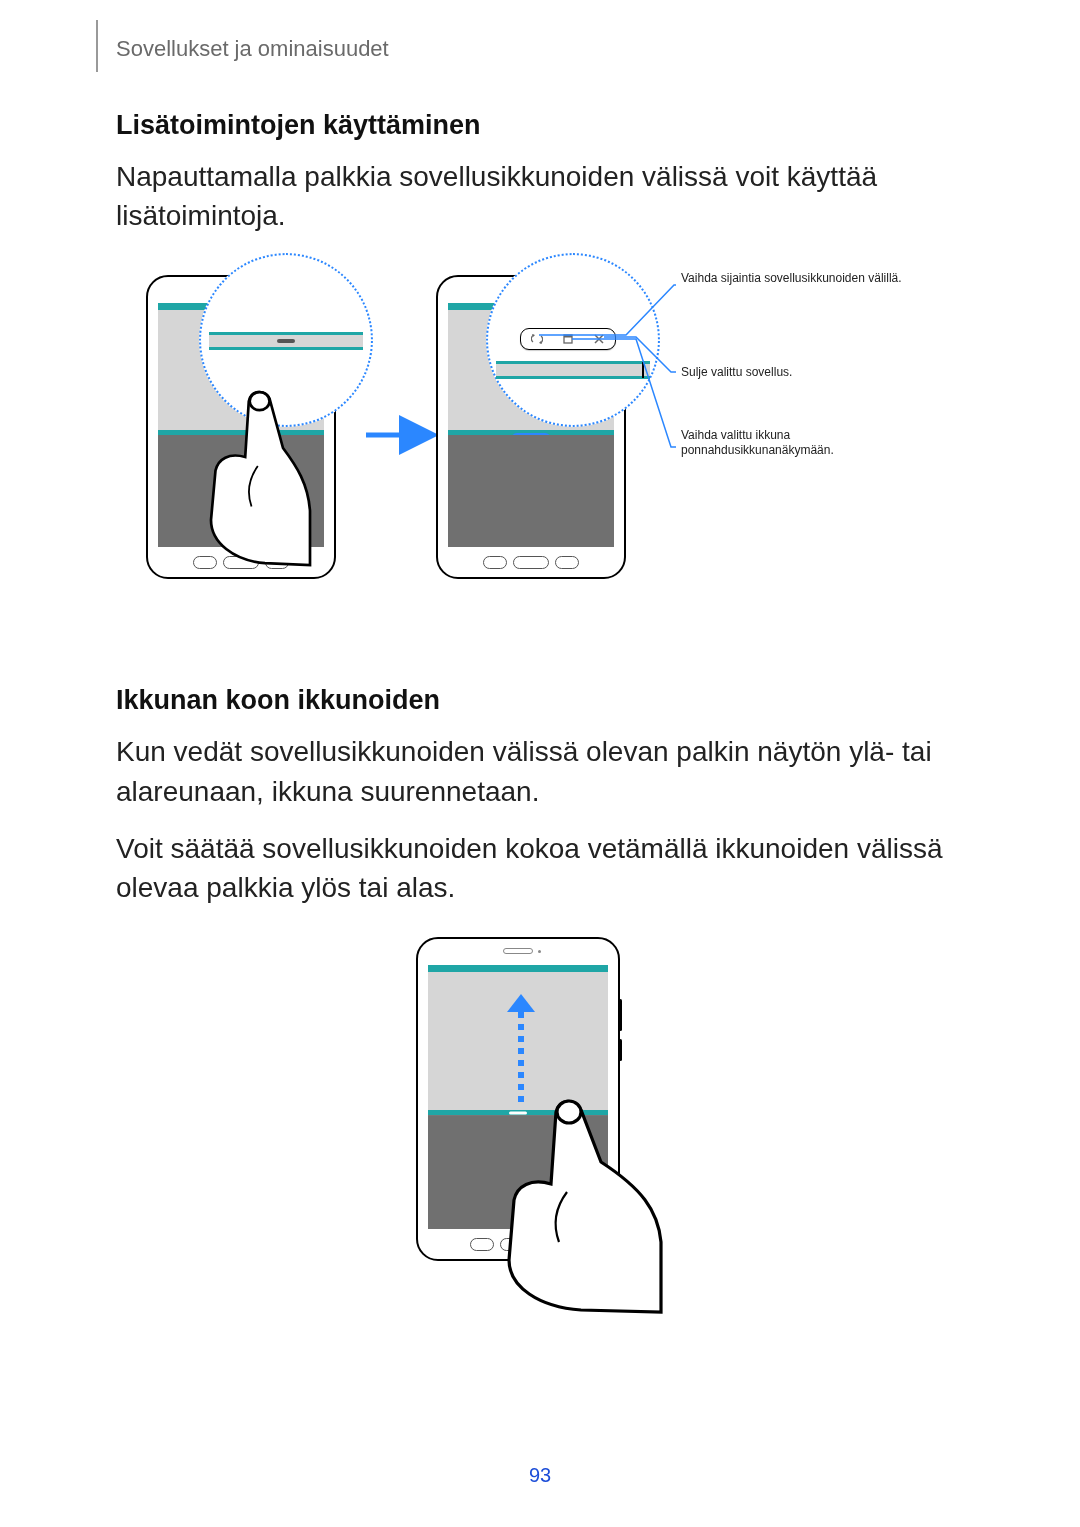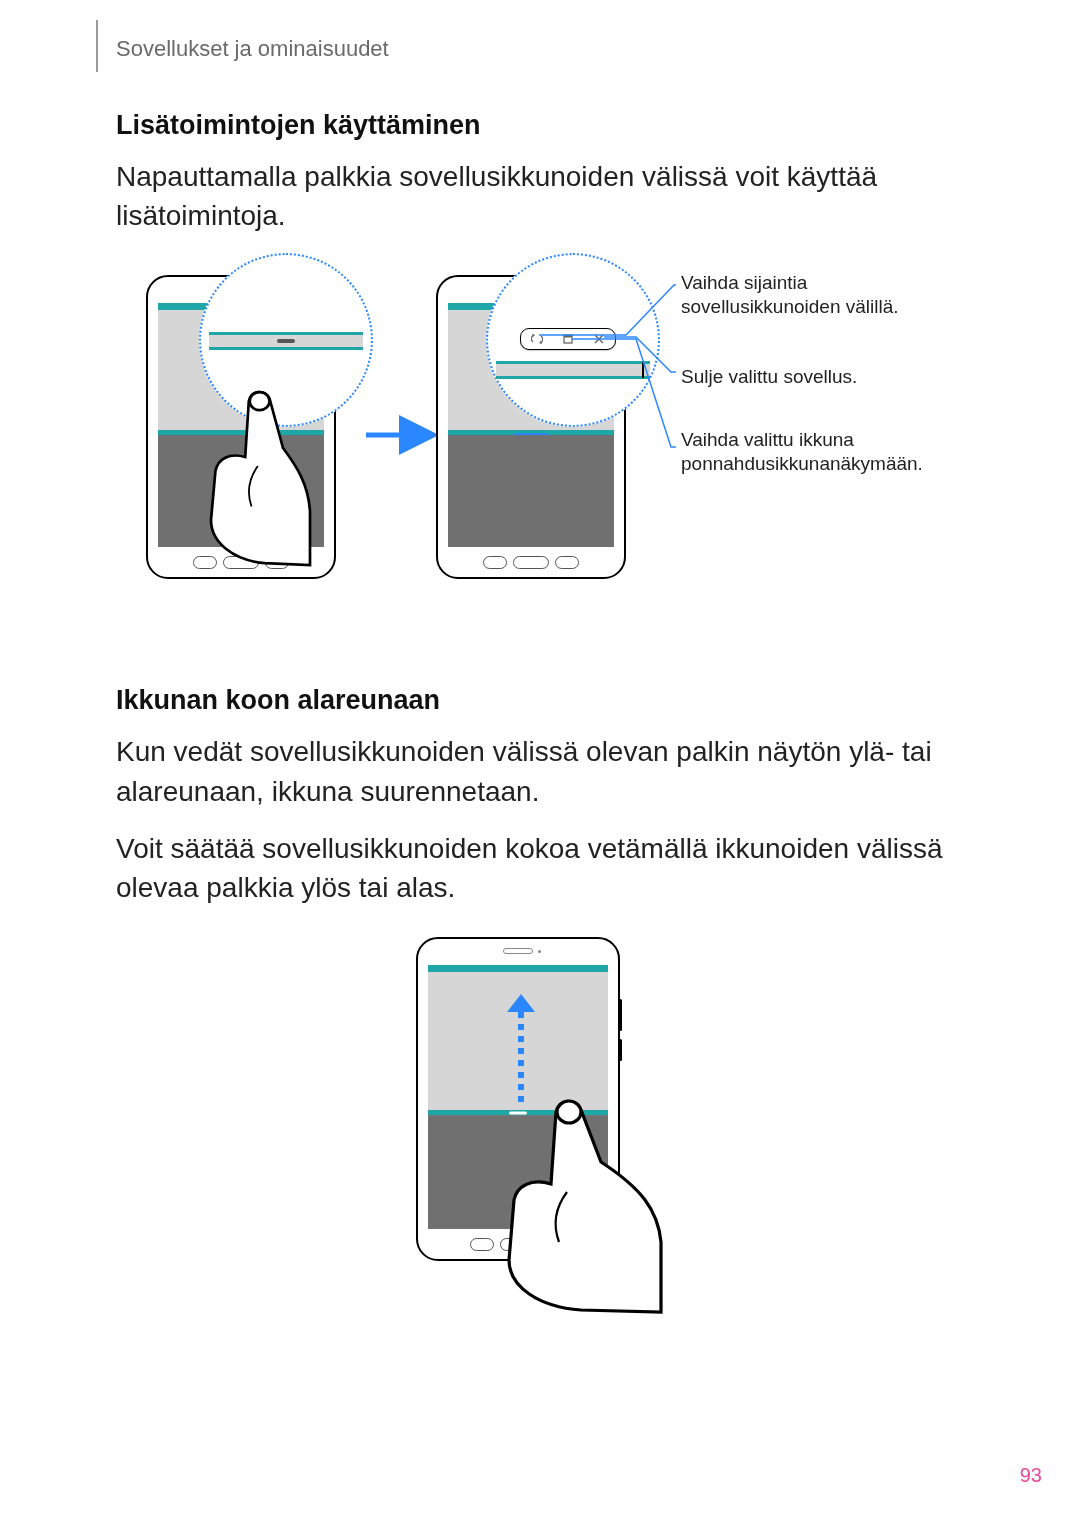--- a/index.html
+++ b/index.html
@@ -160,21 +160,21 @@
   }
 
   
   .big-arrow {
     position: absolute;
   }
 
   
   .callout-label {
     position: absolute;
-    font-size: 19px;
+    font-size: 12px;
     color: #222;
     line-height: 1.25;
     white-space: normal;
     width: 260px;
   }
 
   
   .popover {
     position: absolute;
     background: #fff;
@@ -205,23 +205,23 @@
     margin-top: 30px;
   }
   .dashed-up-arrow {
     position: absolute;
   }
 
   .page-number {
     position: absolute;
     bottom: 40px;
     left: 0; right: 0;
-    text-align: right;
+    text-align: center;
     font-size: 20px;
-    color: #ec4899;
+    color: #1d4ed8;
   }
 </style>
 </head>
 <body>
 
 <div class="page">
 
   <div class="header-rule"></div>
   <div class="header-text">Sovellukset ja ominaisuudet</div>
 
@@ -329,21 +329,21 @@
 
         <path d="M 456 74 L 520 74 L 555 182 L 560 182" stroke="#2b87ff" stroke-width="1.5" fill="none"></path>
       </svg>
 
       <div class="callout-label" style="left:565px; top:6px;">Vaihda sijaintia sovellusikkunoiden välillä.</div>
       <div class="callout-label" style="left:565px; top:100px;">Sulje valittu sovellus.</div>
       <div class="callout-label" style="left:565px; top:163px;">Vaihda valittu ikkuna ponnahdusikkunanäkymään.</div>
 
     </div>
 
-    <h2 class="section-heading" style="margin-top:60px;">Ikkunan koon alareunaan</h2>
+    <h2 class="section-heading" style="margin-top:60px;">Ikkunan koon ikkunoiden</h2>
     <p class="body-text">Kun vedät sovellusikkunoiden välissä olevan palkin näytön ylä- tai alareunaan, ikkuna suurennetaan.</p>
     <p class="body-text">Voit säätää sovellusikkunoiden kokoa vetämällä ikkunoiden välissä olevaa palkkia ylös tai alas.</p>
 
     <div class="figure-center">
       <div class="phone" style="left:300px; top:0; width:200px; height:320px;">
         <div class="earpiece"></div>
         <div class="sensor-dot"></div>
         <div class="side-button" style="top:60px; height:32px;"></div>
         <div class="side-button" style="top:100px; height:22px;"></div>
         <div class="screen">

